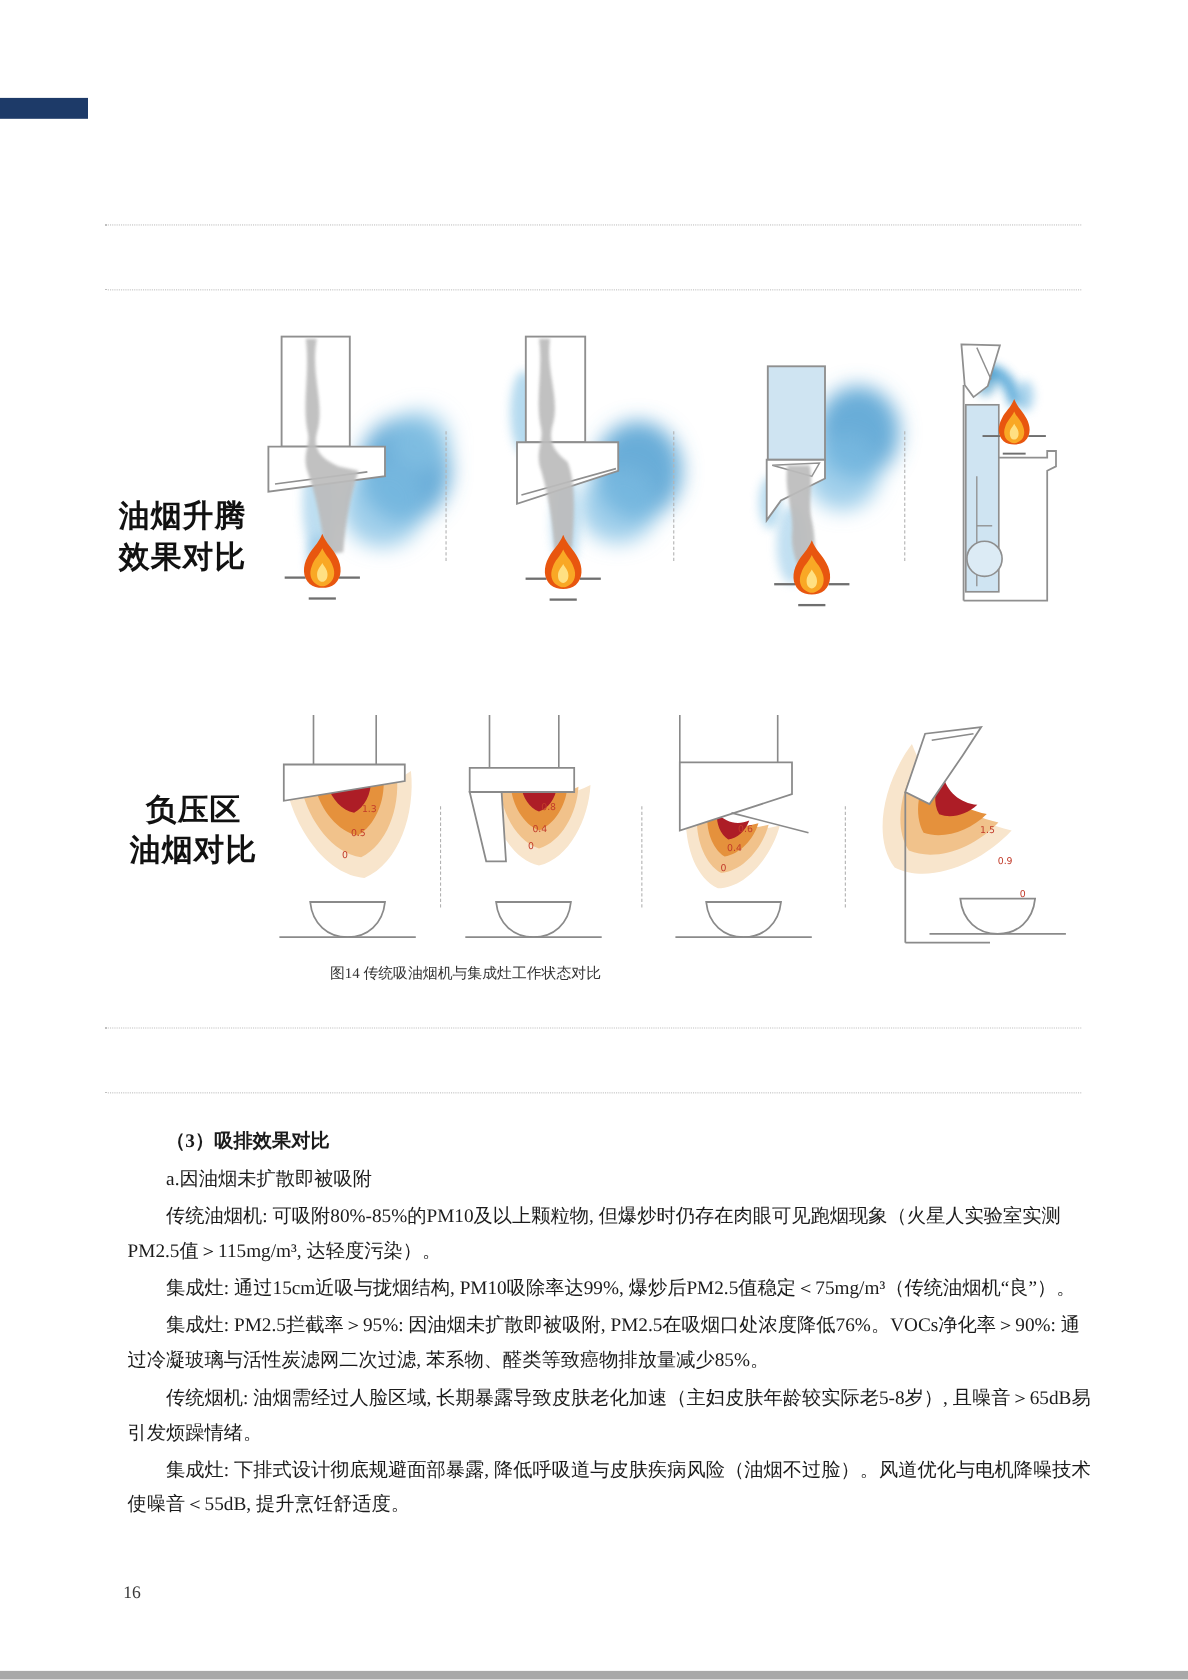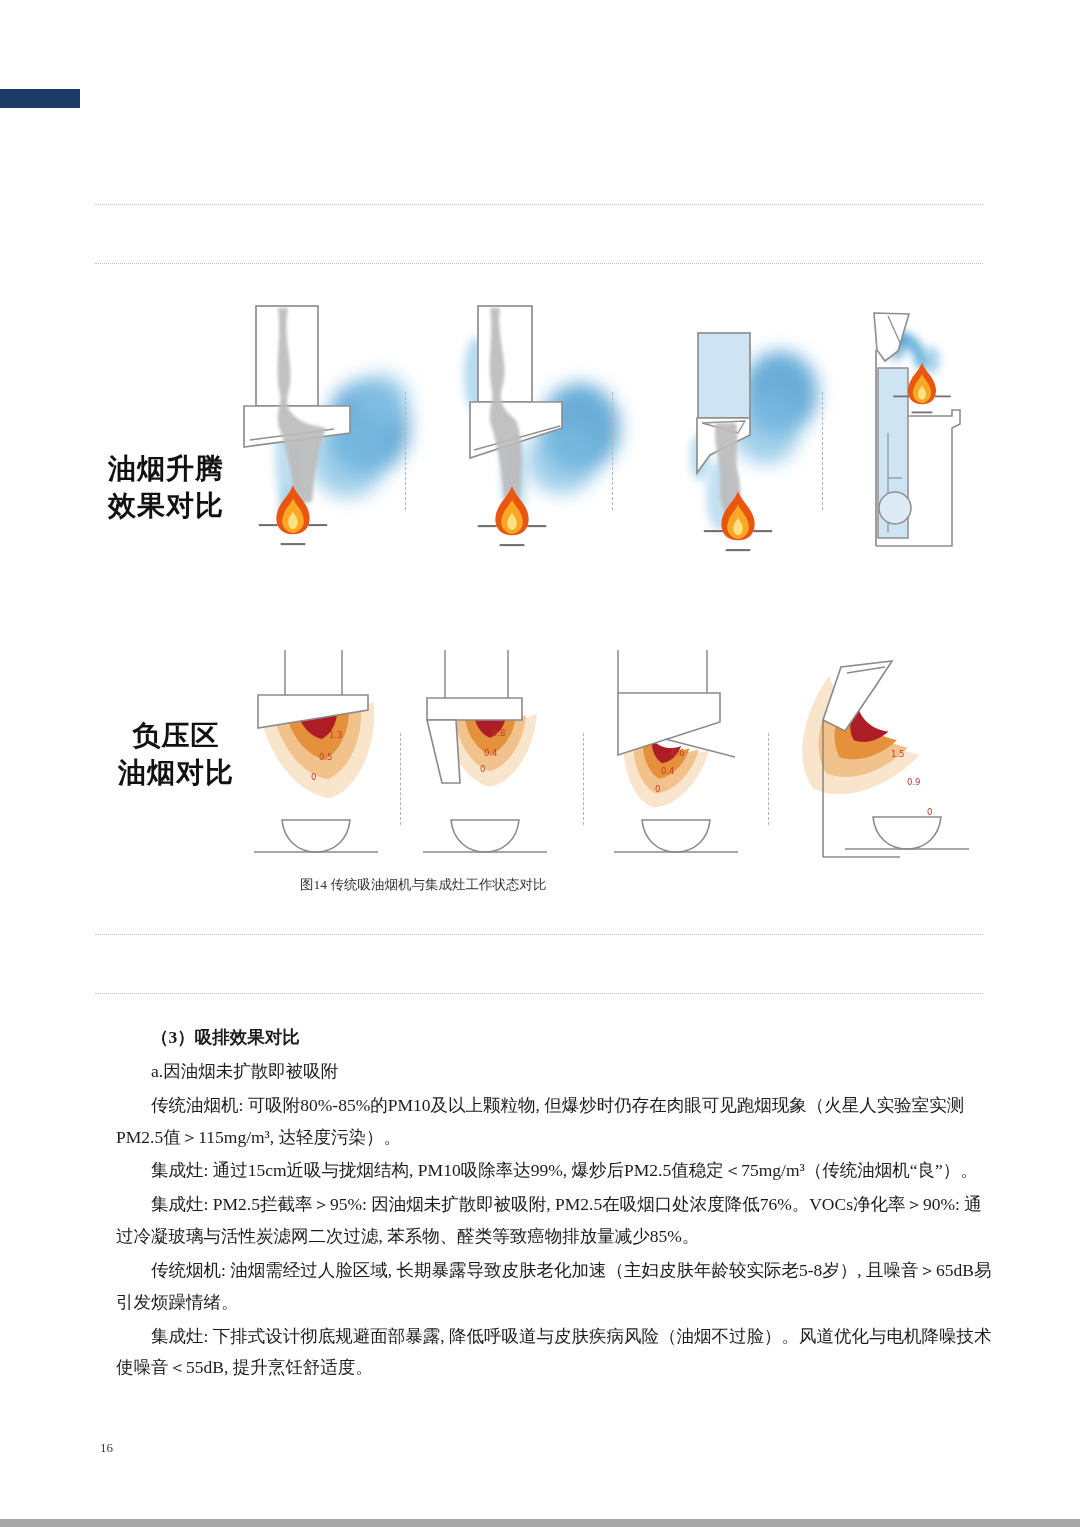--- a/index.html
+++ b/index.html
@@ -12,21 +12,21 @@
   .diagram-label{font-family:"DejaVu Sans","Liberation Sans",sans-serif;font-weight:800;
         font-size:28px;line-height:1.32;color:#111;letter-spacing:1px;}
   .legend{left:520px;top:578px;display:flex;align-items:center;gap:14px;}
   .legend-dot{width:17px;height:17px;border-radius:50%;
         background:radial-gradient(circle at 50% 50%, #2e89c3 0%, #56a5d4 45%, rgba(122,187,224,0.35) 72%, rgba(255,255,255,0) 78%);}
   .legend-text{font-size:15px;color:#2b2b2b;}
   .caption{left:300px;top:876px;width:550px;text-align:left;font-size:13.5px;color:#333;}
   .bodytext{left:100px;top:1022px;width:882px;font-size:17.5px;line-height:1.82;color:#1b1b1b;margin-left:16px;}
   .bodytext p{margin:0 0 2px 0;text-indent:2em;}
   .bodytext p.hd{font-weight:bold;}
-  .pagenum{left:100px;top:1440px;font-size:13px;color:#3a3a3a;font-family:"Liberation Serif",serif;}
+  .pagenum{left:112px;top:1440px;font-size:16px;color:#3a3a3a;font-family:"Liberation Serif",serif;}
   .bottom-strip{left:0;top:1519px;width:1080px;height:8px;background:#a8a8a8;}
   svg{overflow:visible;}
   svg text.ct{font-family:"DejaVu Sans","Liberation Sans",sans-serif;font-size:8.5px;fill:#c23b2a;}
 </style>
 </head>
 <body>
 
 <div class="page">
 
   <svg width="0" height="0" style="position:absolute" aria-hidden="true">

